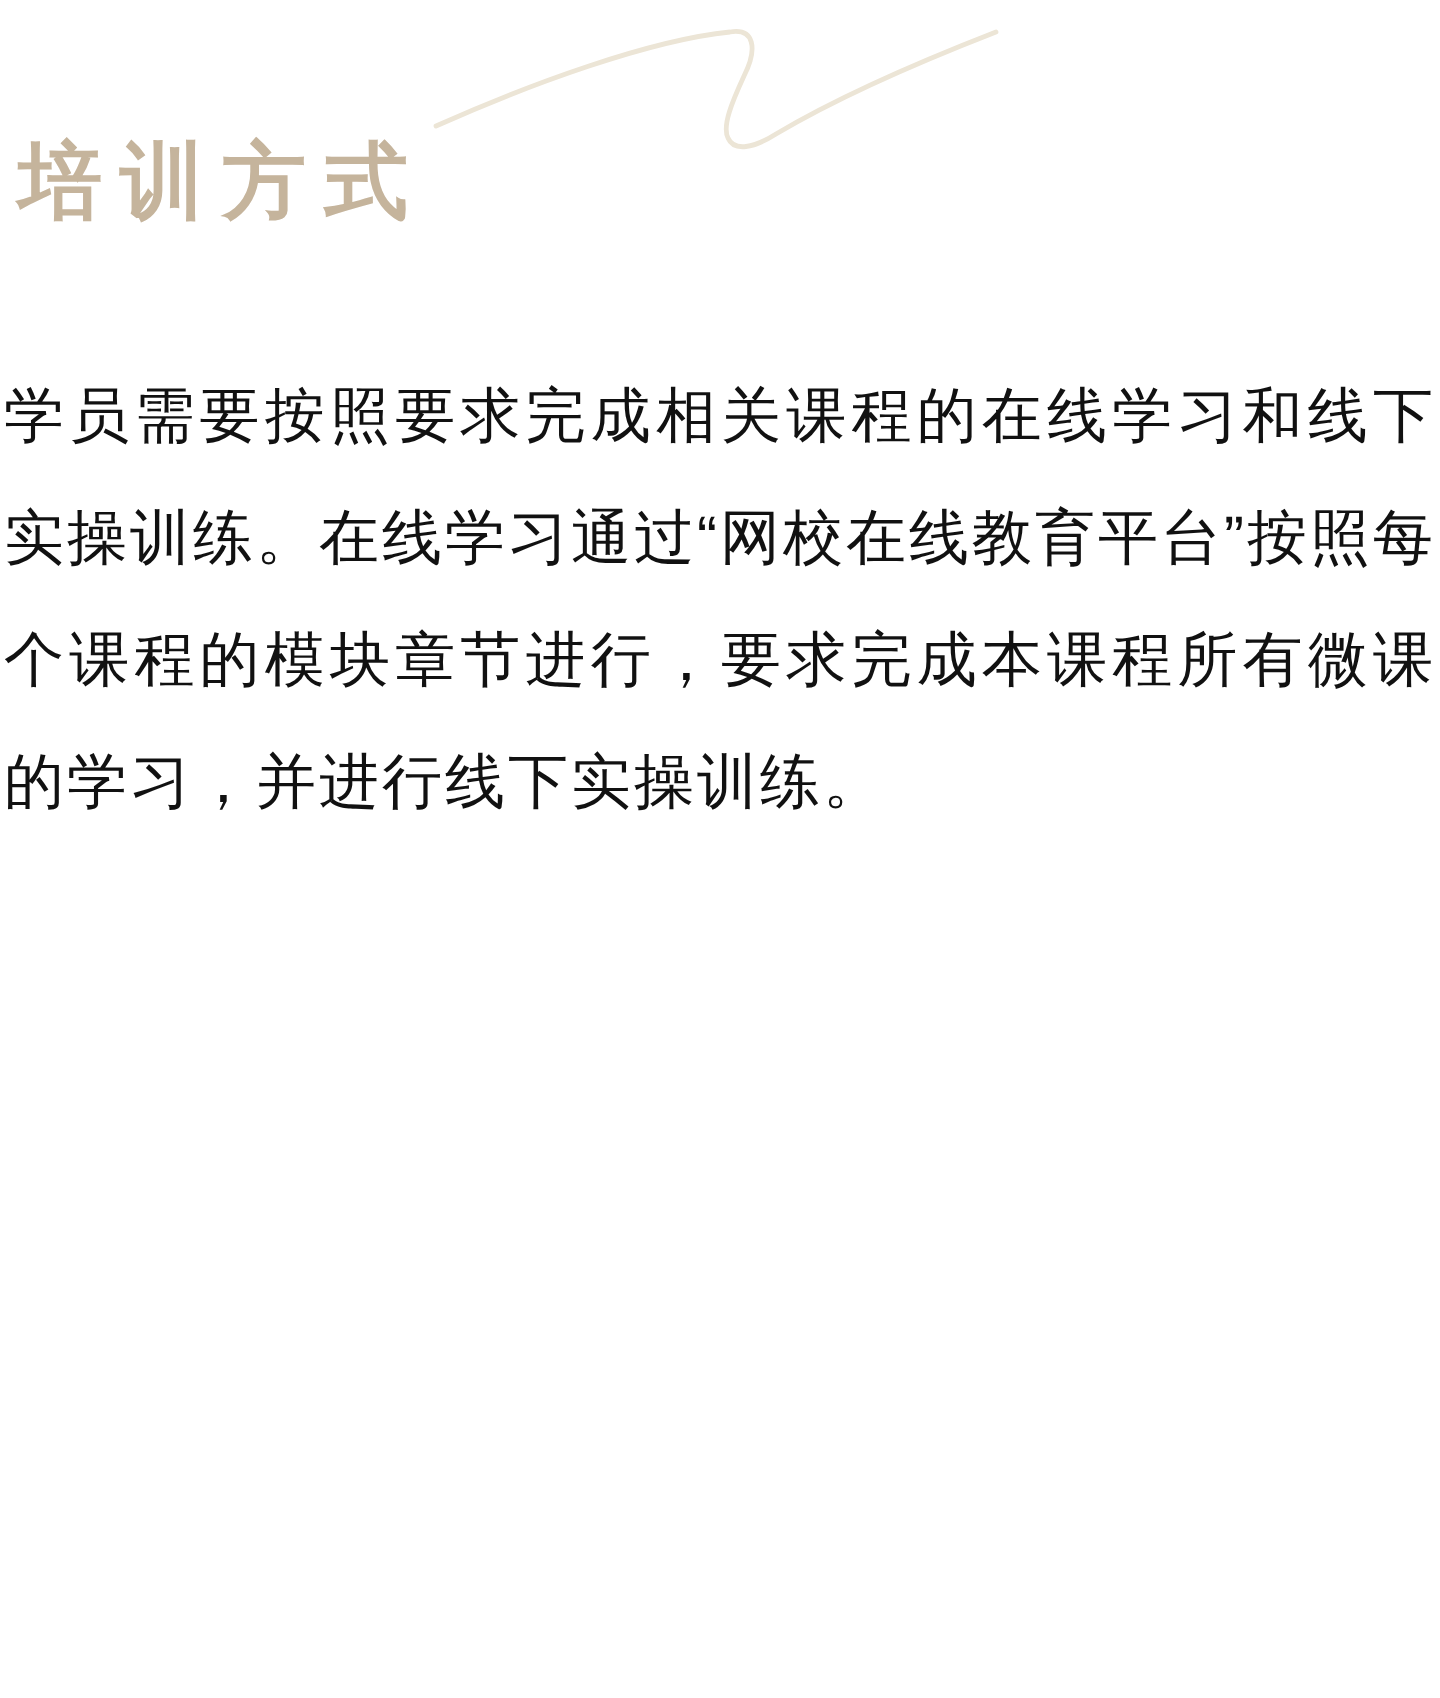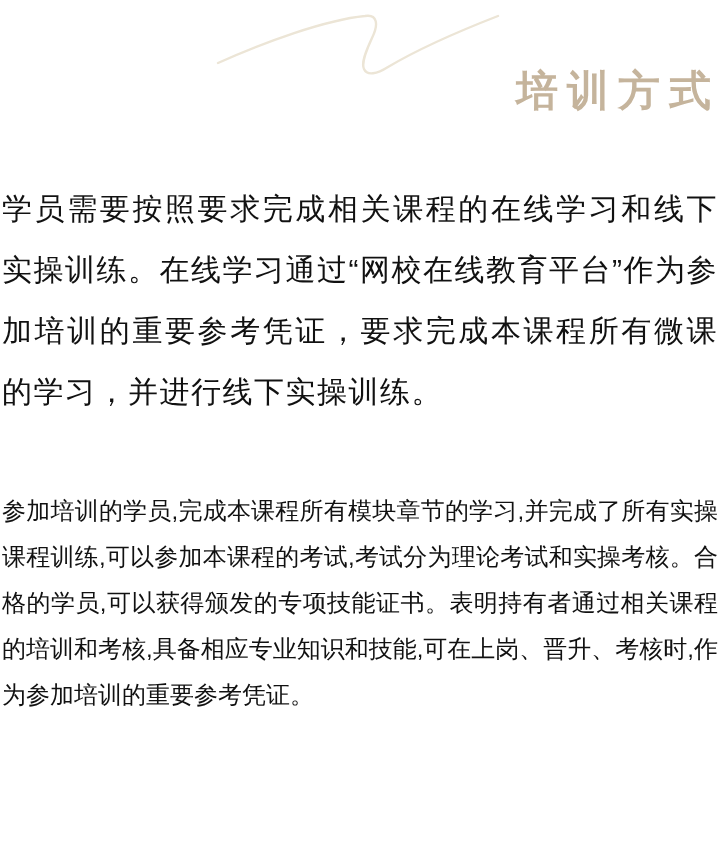--- a/index.html
+++ b/index.html
@@ -23,21 +23,21 @@
     transform:translateX(-50%);
     width:290px;height:62px;
     display:block;z-index:0;
   }
   .swoosh path{
     fill:none;stroke:var(--swoosh);stroke-width:2.4;
     stroke-linecap:round;stroke-linejoin:round;
   }
   .sec-title{
     position:absolute;bottom:0;left:0;right:0;margin:0;
-    text-align:right;z-index:1;
+    text-align:left;z-index:1;
     font-size:42px;line-height:1;font-weight:bold;
     color:var(--accent);
     letter-spacing:9px;text-indent:9px;
   }
   .sec-body{
     margin:66px 2px 0 2px;
     color:var(--text);
     text-align:justify;
     font-weight:400;
   }
@@ -49,20 +49,19 @@
 
 <main class="article">
 
   <section>
     <header class="sec-header first">
       <svg class="swoosh" viewBox="0 0 290 62" aria-hidden="true">
         <path d="M 3 49 C 50 28, 110 6, 150 2 C 162 0, 164 10, 157 24 C 151 37, 146 49, 149 55 C 152 62, 162 60, 173 53 C 205 34, 247 16, 283 2"></path>
       </svg>
       <h2 class="sec-title">培训方式</h2>
     </header>
-    <p class="sec-body lg">学员需要按照要求完成相关课程的在线学习和线下实操训练。在线学习通过“网校在线教育平台”作为参加培训的重要参考凭证，要求完成本课程所有微课的学习，并进行线下实操训练。</p>
+    <p class="sec-body lg">学员需要按照要求完成相关课程的在线学习和线下实操训练。在线学习通过“网校在线教育平台”按照每个课程的模块章节进行，要求完成本课程所有微课的学习，并进行线下实操训练。</p>
   </section>
 
   <section>
-    <p class="sec-body sm">参加培训的学员,完成本课程所有模块章节的学习,并完成了所有实操课程训练,可以参加本课程的考试,考试分为理论考试和实操考核。合格的学员,可以获得颁发的专项技能证书。表明持有者通过相关课程的培训和考核,具备相应专业知识和技能,可在上岗、晋升、考核时,作为参加培训的重要参考凭证。</p>
   </section>
 
 </main>
 
 </body></html>

